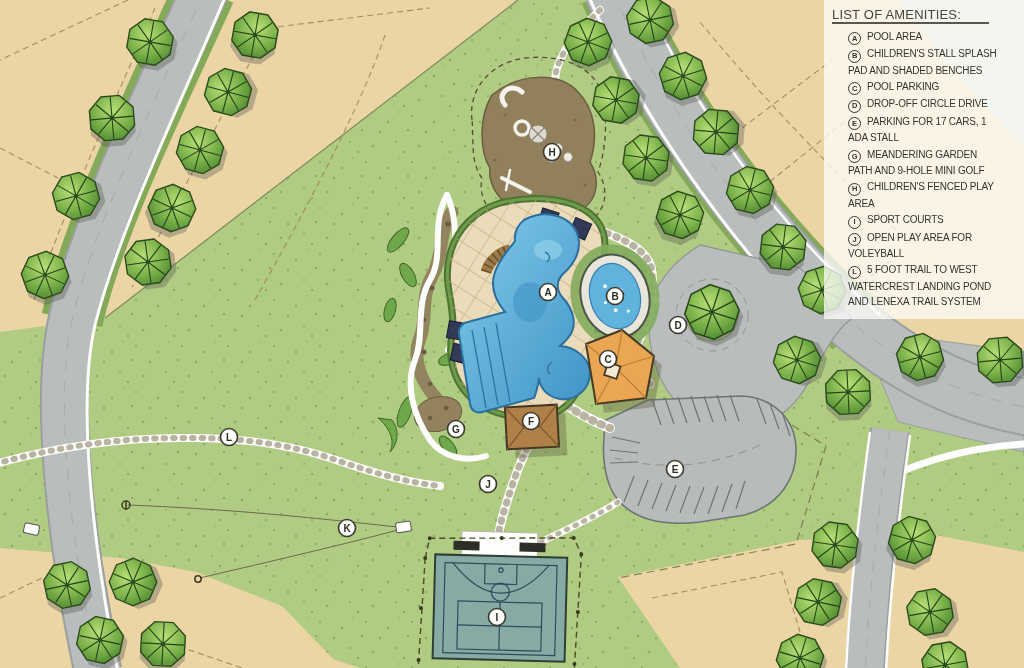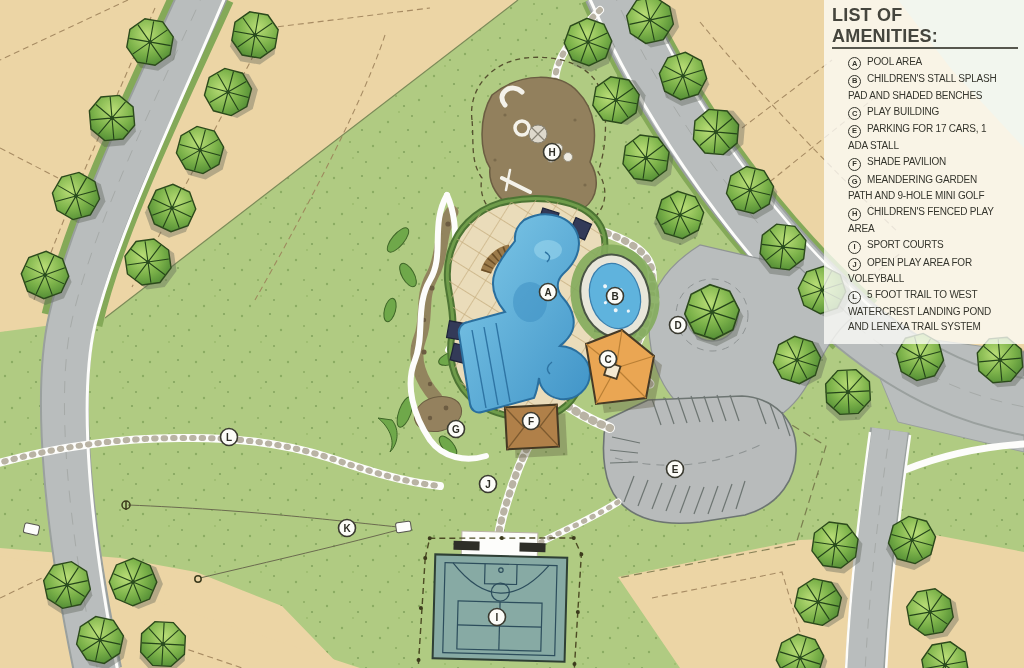--- a/index.html
+++ b/index.html
@@ -2,21 +2,21 @@
 <html><head>
 <meta charset="utf-8">
 <style>
   html,body{margin:0;padding:0;background:#777;}
   .stage{position:relative;width:1024px;height:668px;overflow:hidden;
          font-family:"Liberation Sans",sans-serif;background:#ecd5a5;}
   .stage svg{position:absolute;left:0;top:0;}
   
   .legend{position:absolute;right:0;top:0;width:200px;box-sizing:border-box;
           padding:5px 6px 8px 8px;background:rgba(253,252,248,.78);}
-  .legend-title{font-size:18px;font-weight:bold;color:#45453d;letter-spacing:.2px;
+  .legend-title{font-size:13px;font-weight:normal;color:#45453d;letter-spacing:.2px;
                 border-bottom:2px solid #57574e;display:inline-block;
                 padding-right:28px;margin-bottom:4px;}
   .legend-item{font-size:10px;line-height:1.55;color:#35352d;letter-spacing:-.2px;
                margin:1px 16px;}
   .lg-circ{display:inline-flex;align-items:center;justify-content:center;
            width:11px;height:11px;border:1px solid #35352d;border-radius:50%;
            font-size:7.5px;font-weight:bold;margin-right:6px;vertical-align:-1px;}
 </style>
 </head>
 <body>
@@ -445,25 +445,25 @@
 </svg>
 
 <div class="legend">
   <div class="legend-title">LIST OF AMENITIES:</div>
   <div>
     <div class="legend-item">
       <span class="lg-circ">A</span><span>POOL AREA</span></div>
     <div class="legend-item">
       <span class="lg-circ">B</span><span>CHILDREN'S STALL SPLASH PAD AND SHADED BENCHES</span></div>
     <div class="legend-item">
-      <span class="lg-circ">C</span><span>PLAY BUILDING</span></div>
+      <span class="lg-circ">C</span><span>POOL PARKING</span></div>
+    <div class="legend-item">
+      <span class="lg-circ">D</span><span>DROP-OFF CIRCLE DRIVE</span></div>
     <div class="legend-item">
       <span class="lg-circ">E</span><span>PARKING FOR 17 CARS, 1 ADA STALL</span></div>
-    <div class="legend-item">
-      <span class="lg-circ">F</span><span>SHADE PAVILION</span></div>
     <div class="legend-item">
       <span class="lg-circ">G</span><span>MEANDERING GARDEN PATH AND 9-HOLE MINI GOLF</span></div>
     <div class="legend-item">
       <span class="lg-circ">H</span><span>CHILDREN'S FENCED PLAY AREA</span></div>
     <div class="legend-item">
       <span class="lg-circ">I</span><span>SPORT COURTS</span></div>
     <div class="legend-item">
       <span class="lg-circ">J</span><span>OPEN PLAY AREA FOR VOLEYBALL</span></div>
     <div class="legend-item">
       <span class="lg-circ">L</span><span>5 FOOT TRAIL TO WEST WATERCREST LANDING POND AND LENEXA TRAIL SYSTEM</span></div>

